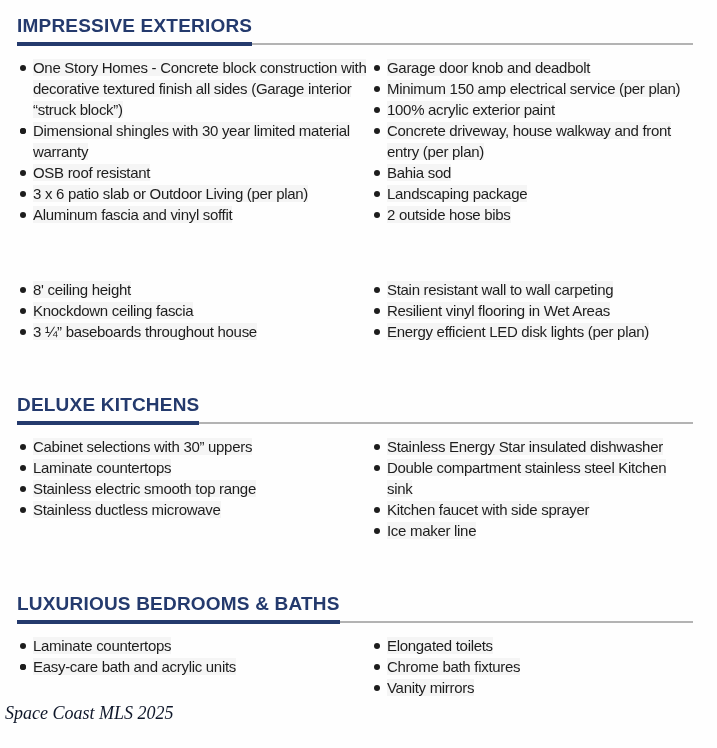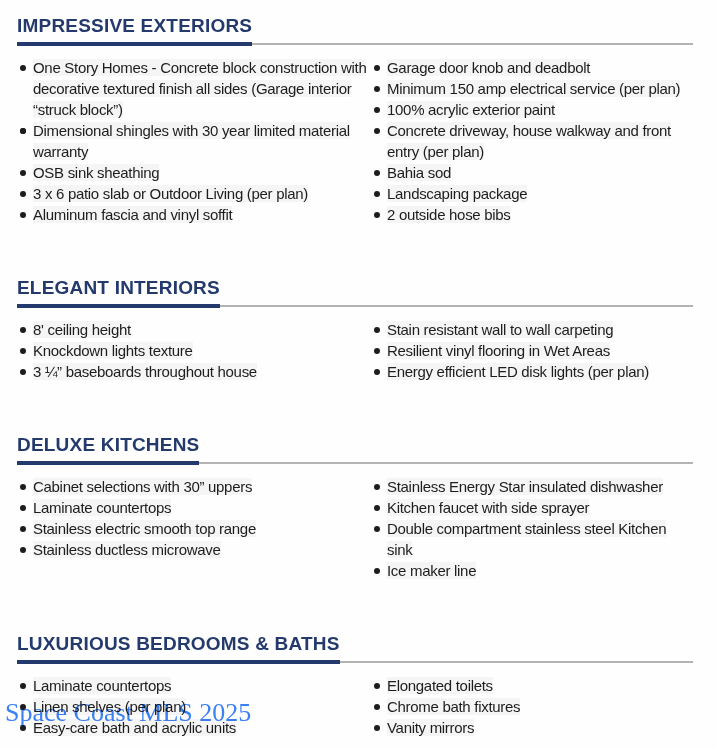--- a/index.html
+++ b/index.html
@@ -84,68 +84,65 @@
     background: #1d1d1d;
   }
   .item-text {
     background: rgba(0, 0, 0, 0.035);
   }
   .watermark {
     position: absolute;
     left: 5px;
     top: 699px;
     font-family: "Liberation Serif", serif;
-    font-size: 26px;
+    font-size: 18px;
     line-height: 28px;
-    color: #3b82f6;
+    color: #0f172a;
     white-space: nowrap;
     mix-blend-mode: multiply;
     z-index: 2;
+    font-style: italic;
   }
 </style>
 </head>
 <body>
 
 <div class="page">
   <div id="sections-root">
   <section class="section">
     <div class="section-head">
       <h2>IMPRESSIVE EXTERIORS</h2>
       <span class="rule"></span>
     </div>
     <div class="cols">
       <ul class="col col-left">
             <li class="feature"><span class="dot"></span><span class="item-text">One Story Homes - Concrete block construction with decorative textured finish all sides (Garage interior “struck block”)</span></li>
             <li class="feature"><span class="dot"></span></li>
             <li class="feature"><span class="dot"></span><span class="item-text">Dimensional shingles with 30 year limited material warranty</span></li>
-            <li class="feature"><span class="dot"></span><span class="item-text">OSB sink sheathing</span></li>
+            <li class="feature"><span class="dot"></span><span class="item-text">OSB roof resistant</span></li>
             <li class="feature"><span class="dot"></span><span class="item-text">3 x 6 patio slab or Outdoor Living (per plan)</span></li>
             <li class="feature"><span class="dot"></span><span class="item-text">Aluminum fascia and vinyl soffit</span></li>
           </ul>
       <ul class="col col-right">
             <li class="feature"><span class="dot"></span><span class="item-text">Garage door knob and deadbolt</span></li>
             <li class="feature"><span class="dot"></span><span class="item-text">Minimum 150 amp electrical service (per plan)</span></li>
             <li class="feature"><span class="dot"></span><span class="item-text">100% acrylic exterior paint</span></li>
             <li class="feature"><span class="dot"></span><span class="item-text">Concrete driveway, house walkway and front entry (per plan)</span></li>
             <li class="feature"><span class="dot"></span><span class="item-text">Bahia sod</span></li>
             <li class="feature"><span class="dot"></span><span class="item-text">Landscaping package</span></li>
             <li class="feature"><span class="dot"></span><span class="item-text">2 outside hose bibs</span></li>
           </ul>
     </div>
   </section>
 
   <section class="section">
-    <div class="section-head">
-      <h2>ELEGANT INTERIORS</h2>
-      <span class="rule"></span>
-    </div>
     <div class="cols">
       <ul class="col col-left">
             <li class="feature"><span class="dot"></span><span class="item-text">8' ceiling height</span></li>
-            <li class="feature"><span class="dot"></span><span class="item-text">Knockdown lights texture</span></li>
+            <li class="feature"><span class="dot"></span><span class="item-text">Knockdown ceiling fascia</span></li>
             <li class="feature"><span class="dot"></span><span class="item-text">3 ¼” baseboards throughout house</span></li>
           </ul>
       <ul class="col col-right">
             <li class="feature"><span class="dot"></span><span class="item-text">Stain resistant wall to wall carpeting</span></li>
             <li class="feature"><span class="dot"></span><span class="item-text">Resilient vinyl flooring in Wet Areas</span></li>
             <li class="feature"><span class="dot"></span><span class="item-text">Energy efficient LED disk lights (per plan)</span></li>
           </ul>
     </div>
   </section>
 
@@ -156,36 +153,36 @@
     </div>
     <div class="cols">
       <ul class="col col-left">
             <li class="feature"><span class="dot"></span><span class="item-text">Cabinet selections with 30” uppers</span></li>
             <li class="feature"><span class="dot"></span><span class="item-text">Laminate countertops</span></li>
             <li class="feature"><span class="dot"></span><span class="item-text">Stainless electric smooth top range</span></li>
             <li class="feature"><span class="dot"></span><span class="item-text">Stainless ductless microwave</span></li>
           </ul>
       <ul class="col col-right">
             <li class="feature"><span class="dot"></span><span class="item-text">Stainless Energy Star insulated dishwasher</span></li>
+            <li class="feature"><span class="dot"></span><span class="item-text">Double compartment stainless steel Kitchen sink</span></li>
             <li class="feature"><span class="dot"></span><span class="item-text">Kitchen faucet with side sprayer</span></li>
-            <li class="feature"><span class="dot"></span><span class="item-text">Double compartment stainless steel Kitchen sink</span></li>
             <li class="feature"><span class="dot"></span><span class="item-text">Ice maker line</span></li>
           </ul>
     </div>
   </section>
 
   <section class="section">
     <div class="section-head">
       <h2>LUXURIOUS BEDROOMS &amp; BATHS</h2>
       <span class="rule"></span>
     </div>
     <div class="cols">
       <ul class="col col-left">
             <li class="feature"><span class="dot"></span><span class="item-text">Laminate countertops</span></li>
-            <li class="feature"><span class="dot"></span><span class="item-text">Linen shelves (per plan)</span></li>
+            <li class="feature"><span class="dot"></span></li>
             <li class="feature"><span class="dot"></span><span class="item-text">Easy-care bath and acrylic units</span></li>
           </ul>
       <ul class="col col-right">
             <li class="feature"><span class="dot"></span><span class="item-text">Elongated toilets</span></li>
             <li class="feature"><span class="dot"></span><span class="item-text">Chrome bath fixtures</span></li>
             <li class="feature"><span class="dot"></span><span class="item-text">Vanity mirrors</span></li>
           </ul>
     </div>
   </section>
 </div>

